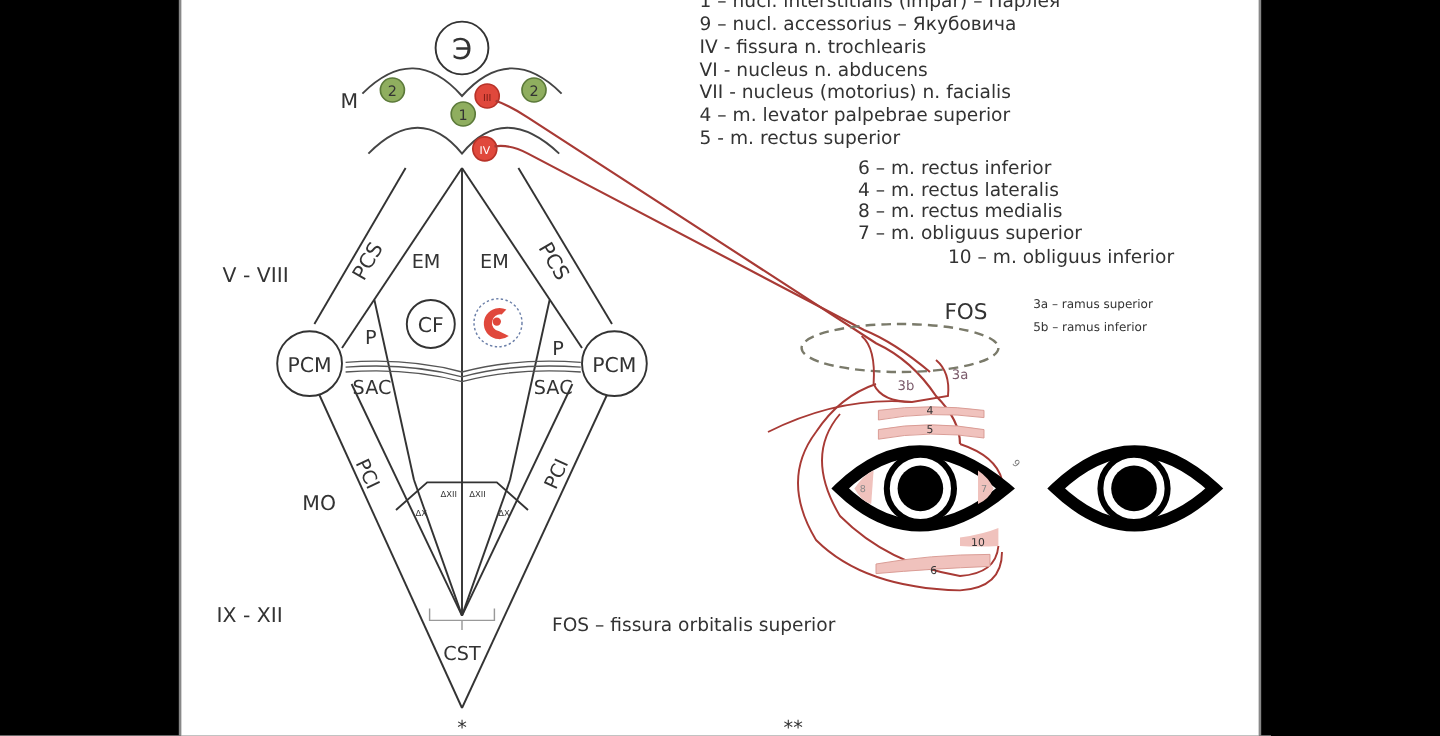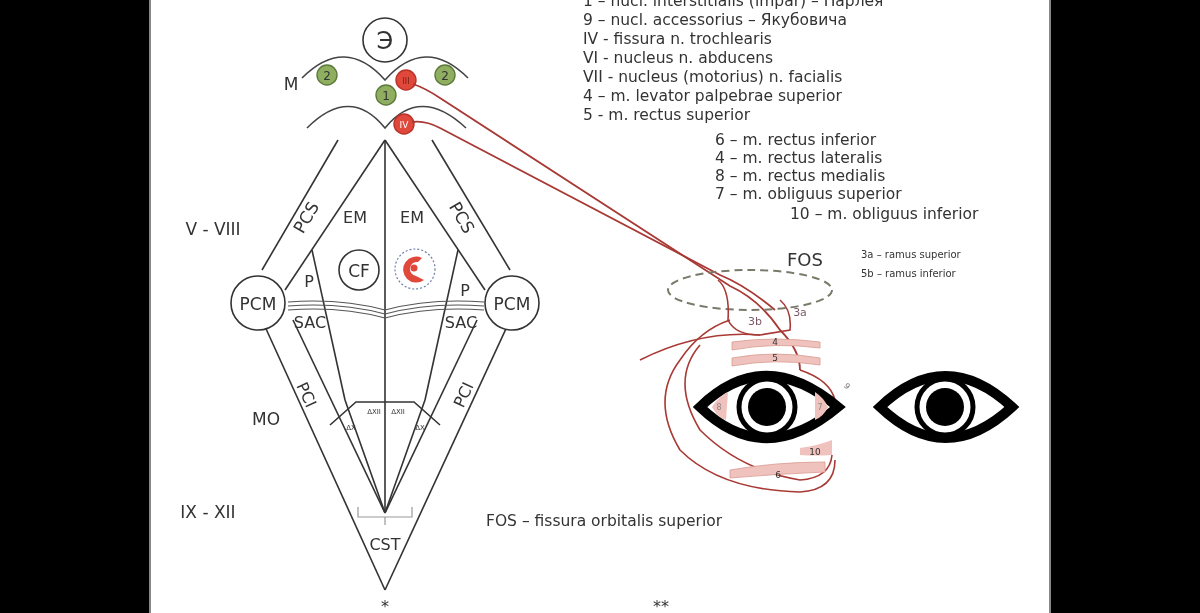--- a/index.html
+++ b/index.html
@@ -186,14 +186,14 @@
   <div>6  – m. rectus inferior</div>
   <div>4  – m. rectus lateralis</div>
   <div>8  – m. rectus medialis</div>
   <div>7  – m. obliguus superior</div>
 </div>
 <div class="legend" style="left:639px; top:205px;">10  – m. obliguus inferior</div>
 <div class="legend" style="left:710px; top:229px; font-size:10px;margin-top:16px;">
   <div>3a – ramus superior</div>
   <div>5b – ramus inferior</div>
 </div>
-<div class="legend" style="left:335px; top:512px;">FOS   – fissura orbitalis superior</div>
+<div class="legend" style="left:309px; top:512px;">FOS   – fissura orbitalis superior</div>
 </div>
 
 </body></html>

